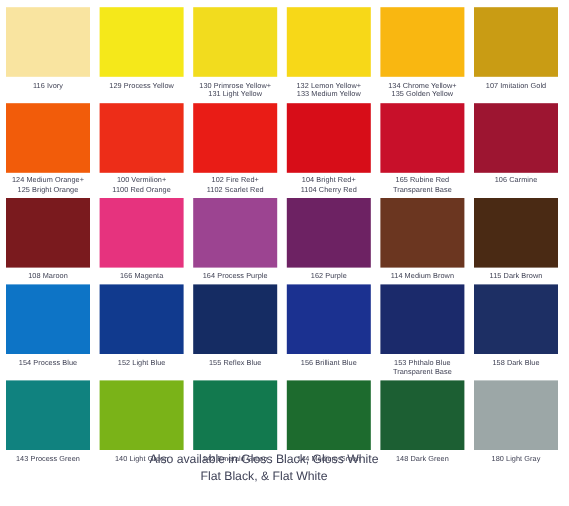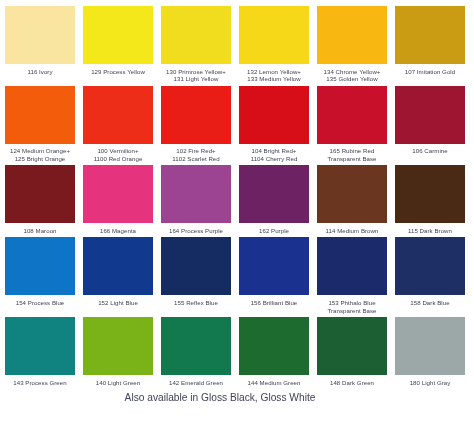--- a/index.html
+++ b/index.html
@@ -200,14 +200,15 @@
           <div class="caption"><span>148 Dark Green</span></div>
         </div>
         <div class="cell">
           <div class="swatch" style="background: rgb(156, 167, 167);"></div>
           <div class="caption"><span>180 Light Gray</span></div>
         </div>
       </div>
     </div>
   <div class="footer">
     <span class="fl">Also available in Gloss Black, Gloss White</span>
+    <span class="fl">Flat Black, &amp; Flat White</span>
   </div>
 </div>
 
 </body></html>

